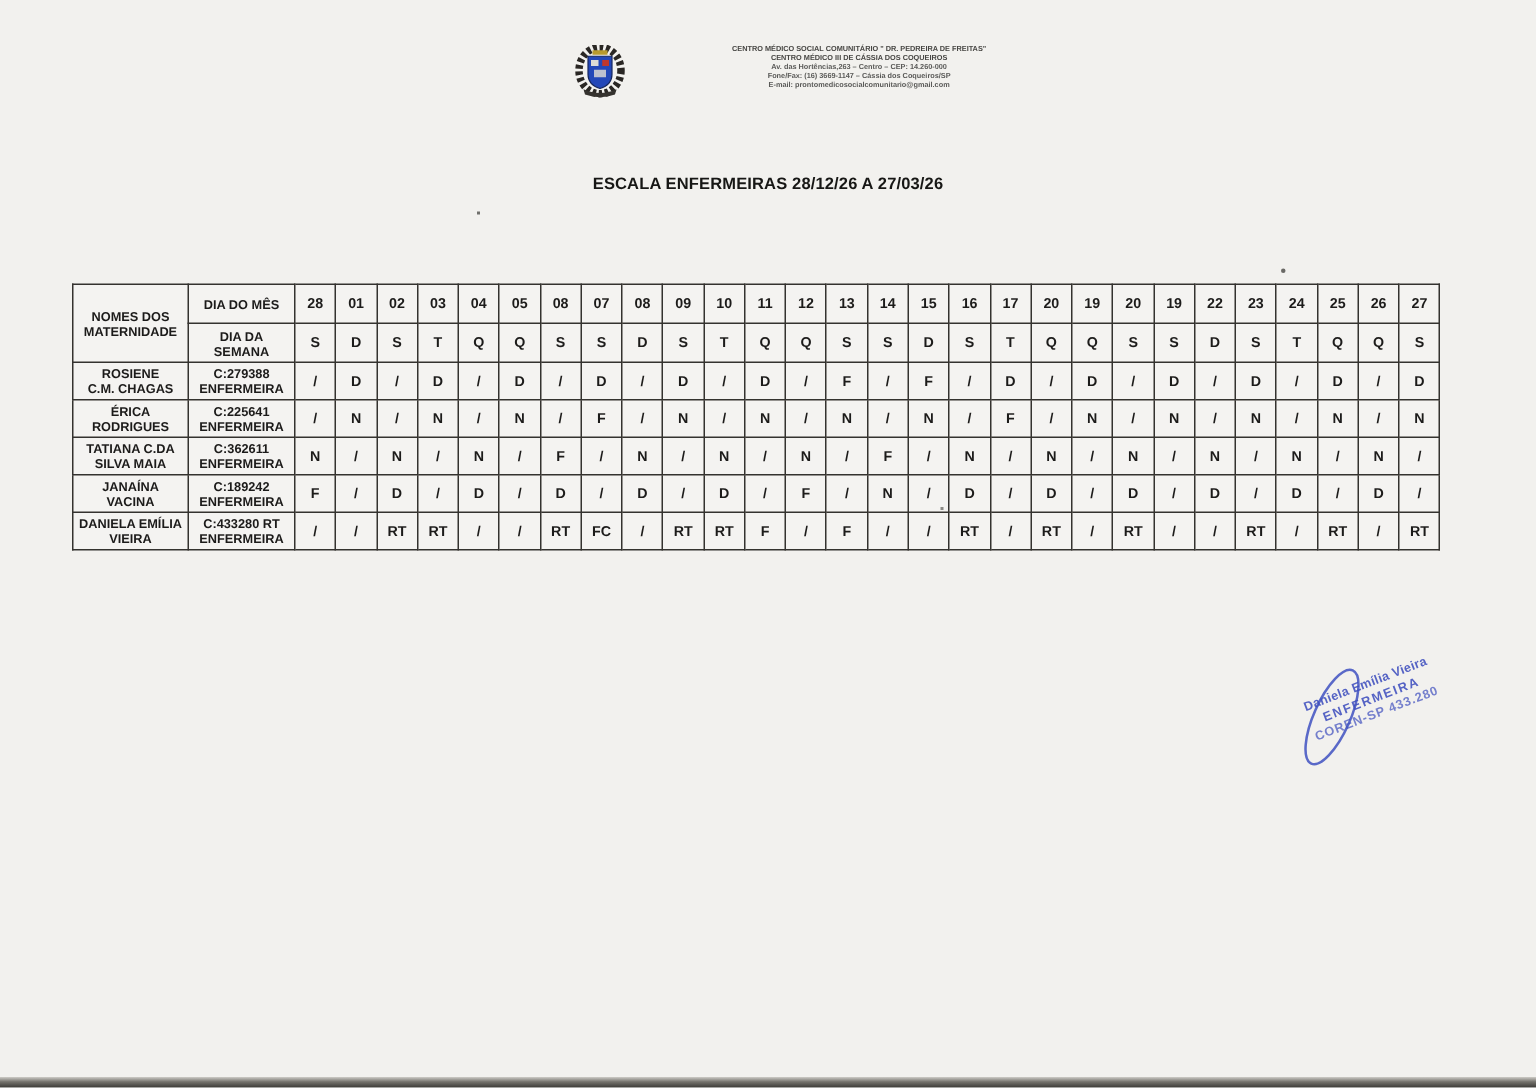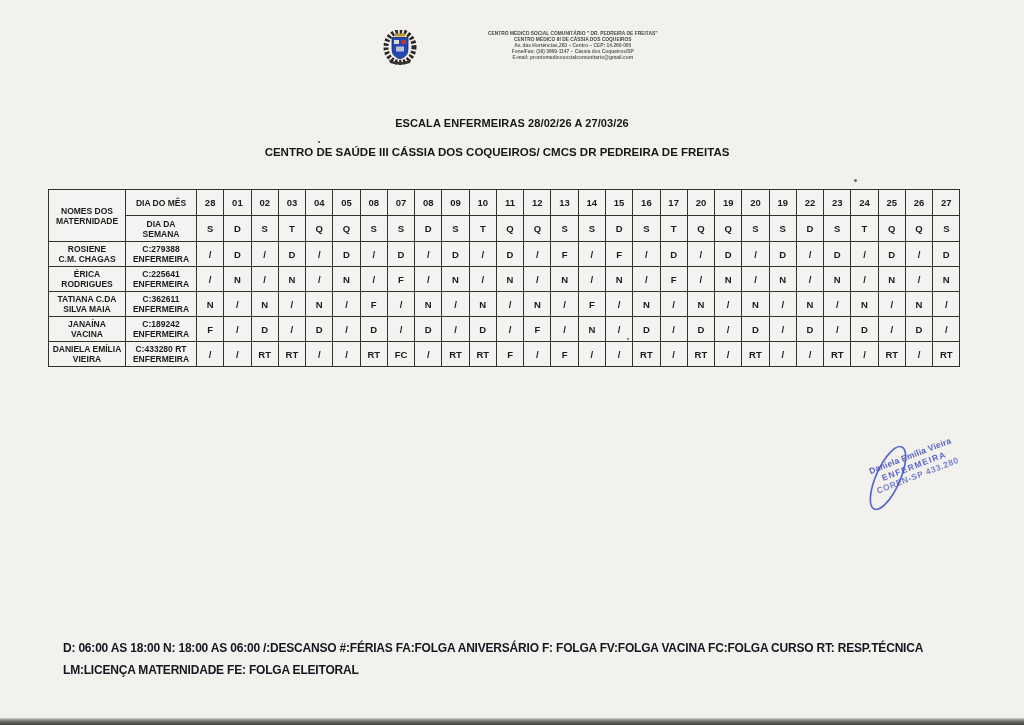--- a/index.html
+++ b/index.html
@@ -69,22 +69,21 @@
     </svg>
     <div class="org">
       <div class="d0">CENTRO MÉDICO SOCIAL COMUNITÁRIO " DR. PEDREIRA DE FREITAS"</div>
       <div class="d1">CENTRO MÉDICO III DE CÁSSIA DOS COQUEIROS</div>
       <div>Av. das Hortências,263  – Centro – CEP: 14.260-000</div>
       <div>Fone/Fax: (16) 3669-1147 – Cássia dos Coqueiros/SP</div>
       <div>E-mail: prontomedicosocialcomunitario@gmail.com</div>
     </div>
   </div>
 
-  <div class="title">ESCALA ENFERMEIRAS 28/02/26   A   27/03/26</div>
-  <div class="subtitle">CENTRO DE SAÚDE III CÁSSIA DOS COQUEIROS/ CMCS DR PEDREIRA DE FREITAS</div>
+  <div class="title">ESCALA ENFERMEIRAS 28/12/26   A   27/03/26</div>
 
   <div class="tablewrap">
     <table class="sched">
         <colgroup>
           <col style="width: 77px;">
           <col style="width: 71px;">
           <col style="width: 27.28px;">
           <col style="width: 27.28px;">
           <col style="width: 27.28px;">
           <col style="width: 27.28px;">
@@ -775,22 +774,18 @@
     <svg class="stamp-loop" width="134" height="92">
       <ellipse cx="40" cy="44" rx="12" ry="34" transform="rotate(24 40 44)" fill="none" stroke="#3f51c1" stroke-width="1.7" opacity="0.85"></ellipse>
     </svg>
     <div class="stamp-text">
       <div>Daniela Emília Vieira</div>
       <div class="stamp-l2">ENFERMEIRA</div>
       <div class="stamp-l3">COREN-SP 433.280</div>
     </div>
   </div>
 
-  <div class="legend">
-    <div>D: 06:00 AS 18:00  N: 18:00 AS 06:00 /:DESCANSO  #:FÉRIAS FA:FOLGA ANIVERSÁRIO   F: FOLGA  FV:FOLGA VACINA  FC:FOLGA CURSO RT: RESP.TÉCNICA</div>
-    <div>LM:LICENÇA MATERNIDADE FE: FOLGA ELEITORAL</div>
-  </div>
 
   <div class="speck1"></div>
   <div class="speck2"></div>
   <div class="speck3"></div>
   <div class="bottom-edge"></div>
 </div>
 
 </body></html>

